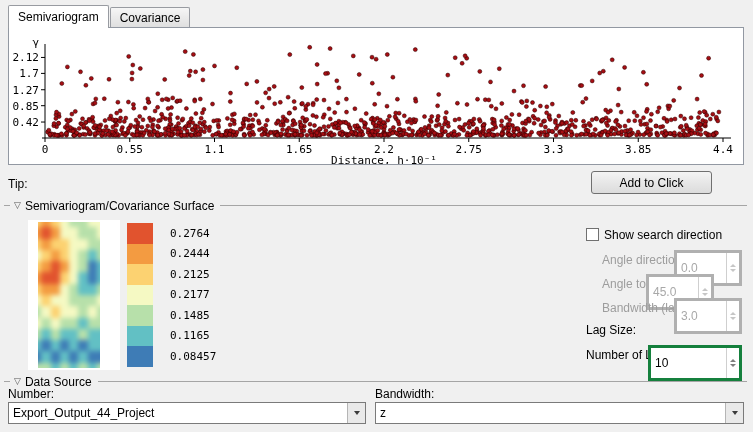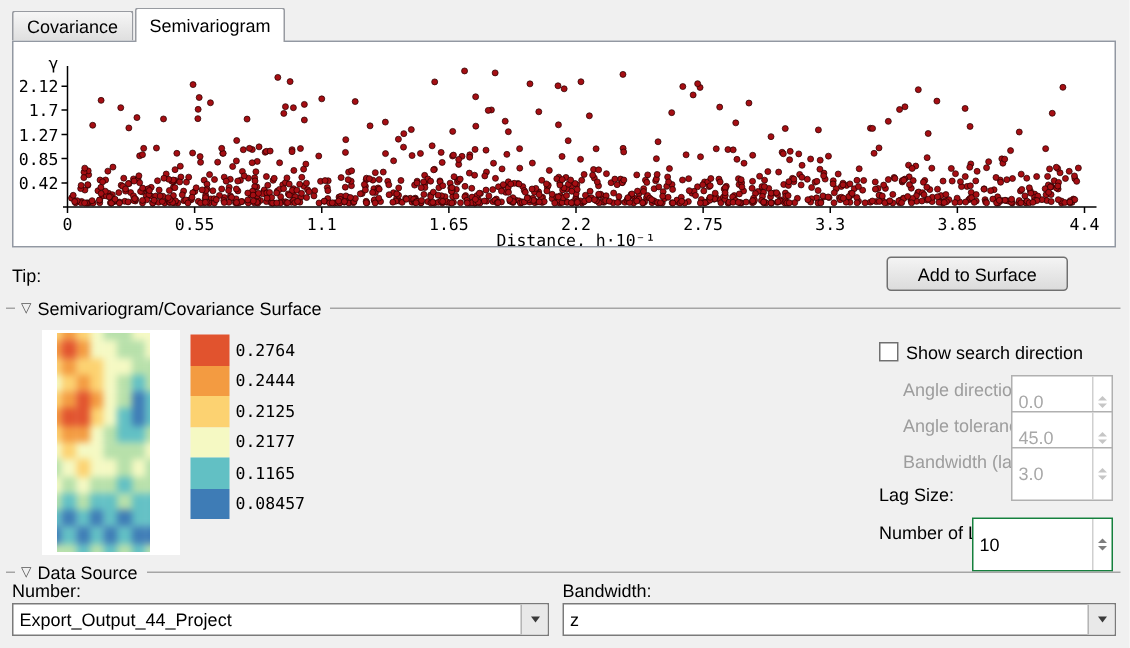--- a/index.html
+++ b/index.html
@@ -35,39 +35,39 @@
   .section-title{font-size:12px;margin-right:6px;white-space:nowrap}
 
   
   .thumb{position:absolute;left:28px;top:220px;width:92px;height:150px;background:#fff}
   .thumb-clip{position:absolute;left:10px;top:2px;width:62px;height:146px;overflow:hidden}
   .thumb-grid{position:absolute;left:-6px;top:-6px;width:74px;height:158px;display:grid;
               grid-template-columns:repeat(8,1fr);grid-auto-rows:1fr;filter:blur(2.5px)}
   .legend{position:absolute;left:127px;top:223px}
   .legend-row{display:flex;align-items:center;height:20.5px}
   .legend-swatch{width:26px;height:20.5px}
-  .legend-label{font-family:"DejaVu Sans Mono",monospace;font-size:11px;padding-left:4px;color:#000}
+  .legend-label{font-family:"DejaVu Sans Mono",monospace;font-size:11px;padding-left:17px;color:#000}
 
   
   .checkbox{position:absolute;left:586px;top:228px;width:13px;height:13px;background:#fff;
             border:1px solid #707070;box-sizing:border-box}
-  .spinbox{position:absolute;height:36px;box-sizing:border-box;background:#fff;border:1px solid #15803d;display:flex}
+  .spinbox{position:absolute;height:36px;box-sizing:border-box;background:#fff;border:3px solid #15803d;display:flex}
   .spinbox input{flex:1;min-width:0;border:0;outline:0;background:transparent;
                  font:12px "Liberation Sans",sans-serif;padding:0 0 0 4px;color:#000}
   .spinbox.gray{border-color:#b0b0b0}
   .spinbox.gray input{color:#a8a8a8}
   .spin{width:12px;border-left:1px solid #cfcfcf;display:flex;flex-direction:column;
         align-items:center;justify-content:center;gap:2px}
   .spin b{width:0;height:0;border-left:3px solid transparent;border-right:3px solid transparent}
   .spin b.up{border-bottom:3px solid #7e7e7e}
   .spin b.dn{border-top:3px solid #7e7e7e}
   .spinbox.gray .spin b.up{border-bottom-color:#c6c6c6}
   .spinbox.gray .spin b.dn{border-top-color:#c6c6c6}
   #box-angle-dir{left:674px;top:250px;width:68px}
-  #box-angle-tol{left:674px;top:274px;width:68px}
+  #box-angle-tol{left:646px;top:274px;width:68px}
   #box-bandwidth{left:674px;top:298px;width:68px}
   #box-lag-size{left:648px;top:320px;width:94px}
   #box-num-lags{left:648px;top:345px;width:94px}
 
   
   .combo{position:absolute;top:402px;height:22px;box-sizing:border-box;background:#fff;
          border:1px solid #7a7a7a;display:flex;align-items:center;cursor:default}
   #layer-combo{left:8px;width:358px}
   #attr-combo{left:375px;width:369px}
   .combo-value{flex:1;font-size:12px;padding-left:4px;white-space:nowrap;overflow:hidden}
@@ -75,22 +75,22 @@
                display:flex;align-items:center;justify-content:center}
   .combo-arrow::after{content:"";border-left:3.5px solid transparent;border-right:3.5px solid transparent;
                       border-top:4px solid #3a3a3a}
 </style>
 </head>
 <body>
 
 <div class="root">
 
   <div class="tab-bar">
+      <div class="tab active">Semivariogram</div>
       <div class="tab">Covariance</div>
-      <div class="tab active">Semivariogram</div>
     </div>
 
   <div class="chart-panel">
     <svg width="734" height="136" viewBox="0 0 734 136">
         <line x1="36" y1="16" x2="36" y2="110" stroke="#000"></line>
         <line x1="33" y1="110" x2="722" y2="110" stroke="#000"></line>
         <line x1="32" y1="94.04" x2="36" y2="94.04" stroke="#000"></line>
         <text x="30" y="98.04" text-anchor="end" font-size="11" font-family="&quot;DejaVu Sans Mono&quot;, monospace" fill="#000">0.42</text>
         <line x1="32" y1="77.7" x2="36" y2="77.7" stroke="#000"></line>
         <text x="30" y="81.7" text-anchor="end" font-size="11" font-family="&quot;DejaVu Sans Mono&quot;, monospace" fill="#000">0.85</text>
@@ -1267,21 +1267,21 @@
         <circle cx="505.1" cy="107.3" r="2" fill="#a50e13" stroke="#2b0000" stroke-width="0.5"></circle>
         <circle cx="256.8" cy="97.3" r="2" fill="#a50e13" stroke="#2b0000" stroke-width="0.5"></circle>
         <circle cx="492.7" cy="92.9" r="2" fill="#a50e13" stroke="#2b0000" stroke-width="0.5"></circle>
         <circle cx="292.3" cy="97.1" r="2" fill="#a50e13" stroke="#2b0000" stroke-width="0.5"></circle>
         <circle cx="371.4" cy="92.0" r="2" fill="#a50e13" stroke="#2b0000" stroke-width="0.5"></circle>
         <circle cx="261.9" cy="104.8" r="2" fill="#a50e13" stroke="#2b0000" stroke-width="0.5"></circle>
       </svg>
   </div>
 
   <div class="lbl" style="left:8px;top:177px">Tip:</div>
-  <button class="btn">Add to Surface</button>
+  <button class="btn">Add to Click</button>
 
   <div class="section-header" id="surface-header">
     <span class="hline w6"></span>
     <span class="tri">▽</span>
     <span class="section-title">Semivariogram/Covariance Surface</span>
     <span class="hline flex"></span>
   </div>
 
   <div class="thumb">
     <div class="thumb-clip">
@@ -1412,20 +1412,24 @@
       </div>
       <div class="legend-row">
         <div class="legend-swatch" style="background: rgb(252, 210, 113);"></div>
         <div class="legend-label">0.2125</div>
       </div>
       <div class="legend-row">
         <div class="legend-swatch" style="background: rgb(245, 249, 195);"></div>
         <div class="legend-label">0.2177</div>
       </div>
       <div class="legend-row">
+        <div class="legend-swatch" style="background: rgb(183, 224, 170);"></div>
+        <div class="legend-label">0.1485</div>
+      </div>
+      <div class="legend-row">
         <div class="legend-swatch" style="background: rgb(98, 192, 196);"></div>
         <div class="legend-label">0.1165</div>
       </div>
       <div class="legend-row">
         <div class="legend-swatch" style="background: rgb(62, 124, 182);"></div>
         <div class="legend-label">0.08457</div>
       </div>
     </div>
 
   <div class="checkbox"></div>

